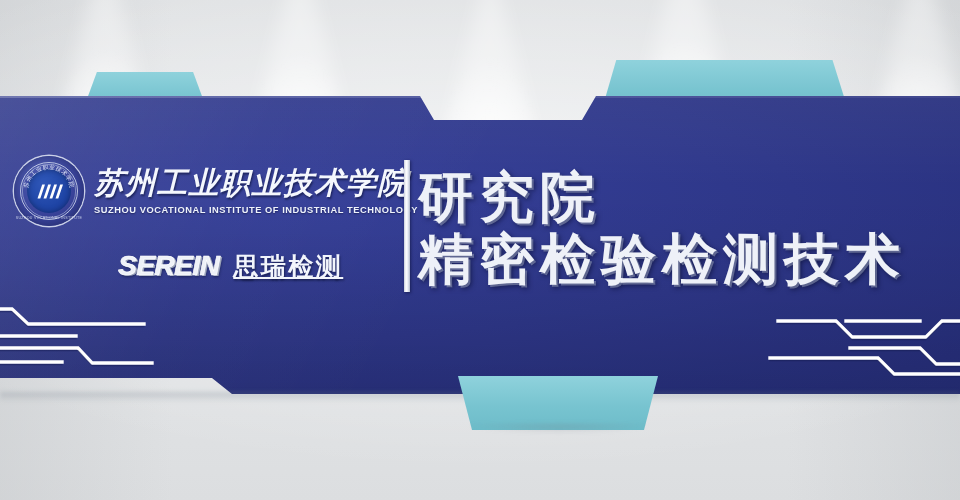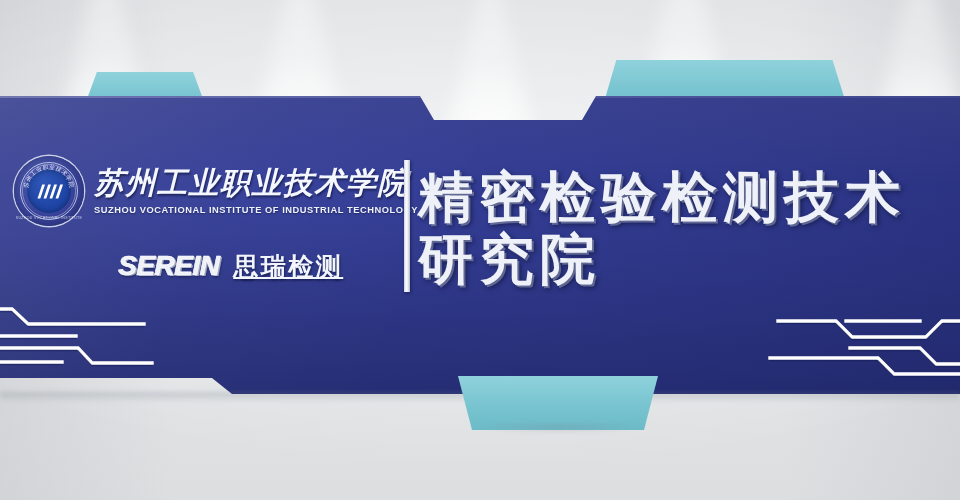--- a/index.html
+++ b/index.html
@@ -384,17 +384,17 @@
 
     <div class="serein-row">
       <div class="serein-mark">SEREIN</div>
       <div class="serein-cn">思瑞检测</div>
     </div>
   </div>
 
   <div class="divider"></div>
 
   <div class="title">
+    <div class="title-line">研究院</div>
     <div class="title-line">精密检验检测技术</div>
-    <div class="title-line">研究院</div>
   </div>
 
 </div>
 
 </body></html>

